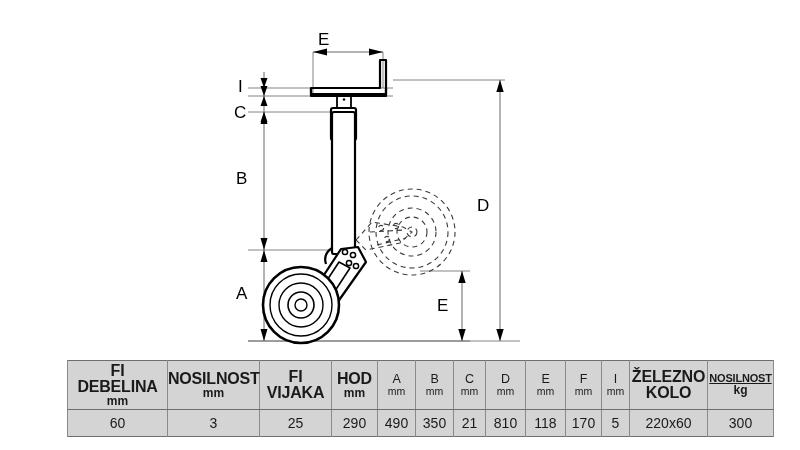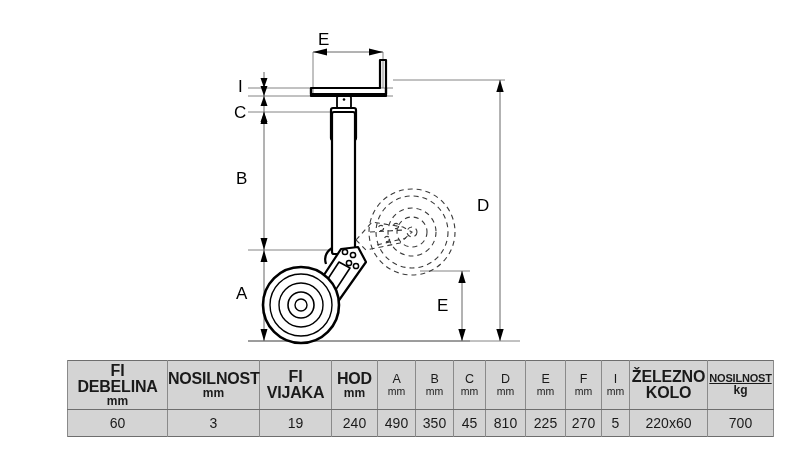--- a/index.html
+++ b/index.html
@@ -362,27 +362,27 @@
           <span class="hmain small">NOSILNOST</span>
           <span class="hunit">kg</span>
         </th>
 
       </tr>
     </thead>
     <tbody>
       <tr>
         <td>60</td>
         <td>3</td>
-        <td>19</td>
-        <td>240</td>
+        <td>25</td>
+        <td>290</td>
         <td>490</td>
         <td>350</td>
-        <td>45</td>
+        <td>21</td>
         <td>810</td>
-        <td>225</td>
-        <td>270</td>
+        <td>118</td>
+        <td>170</td>
         <td>5</td>
         <td>220x60</td>
-        <td>700</td>
+        <td>300</td>
       </tr>
     </tbody>
   </table>
 </div>
 
 </body></html>

